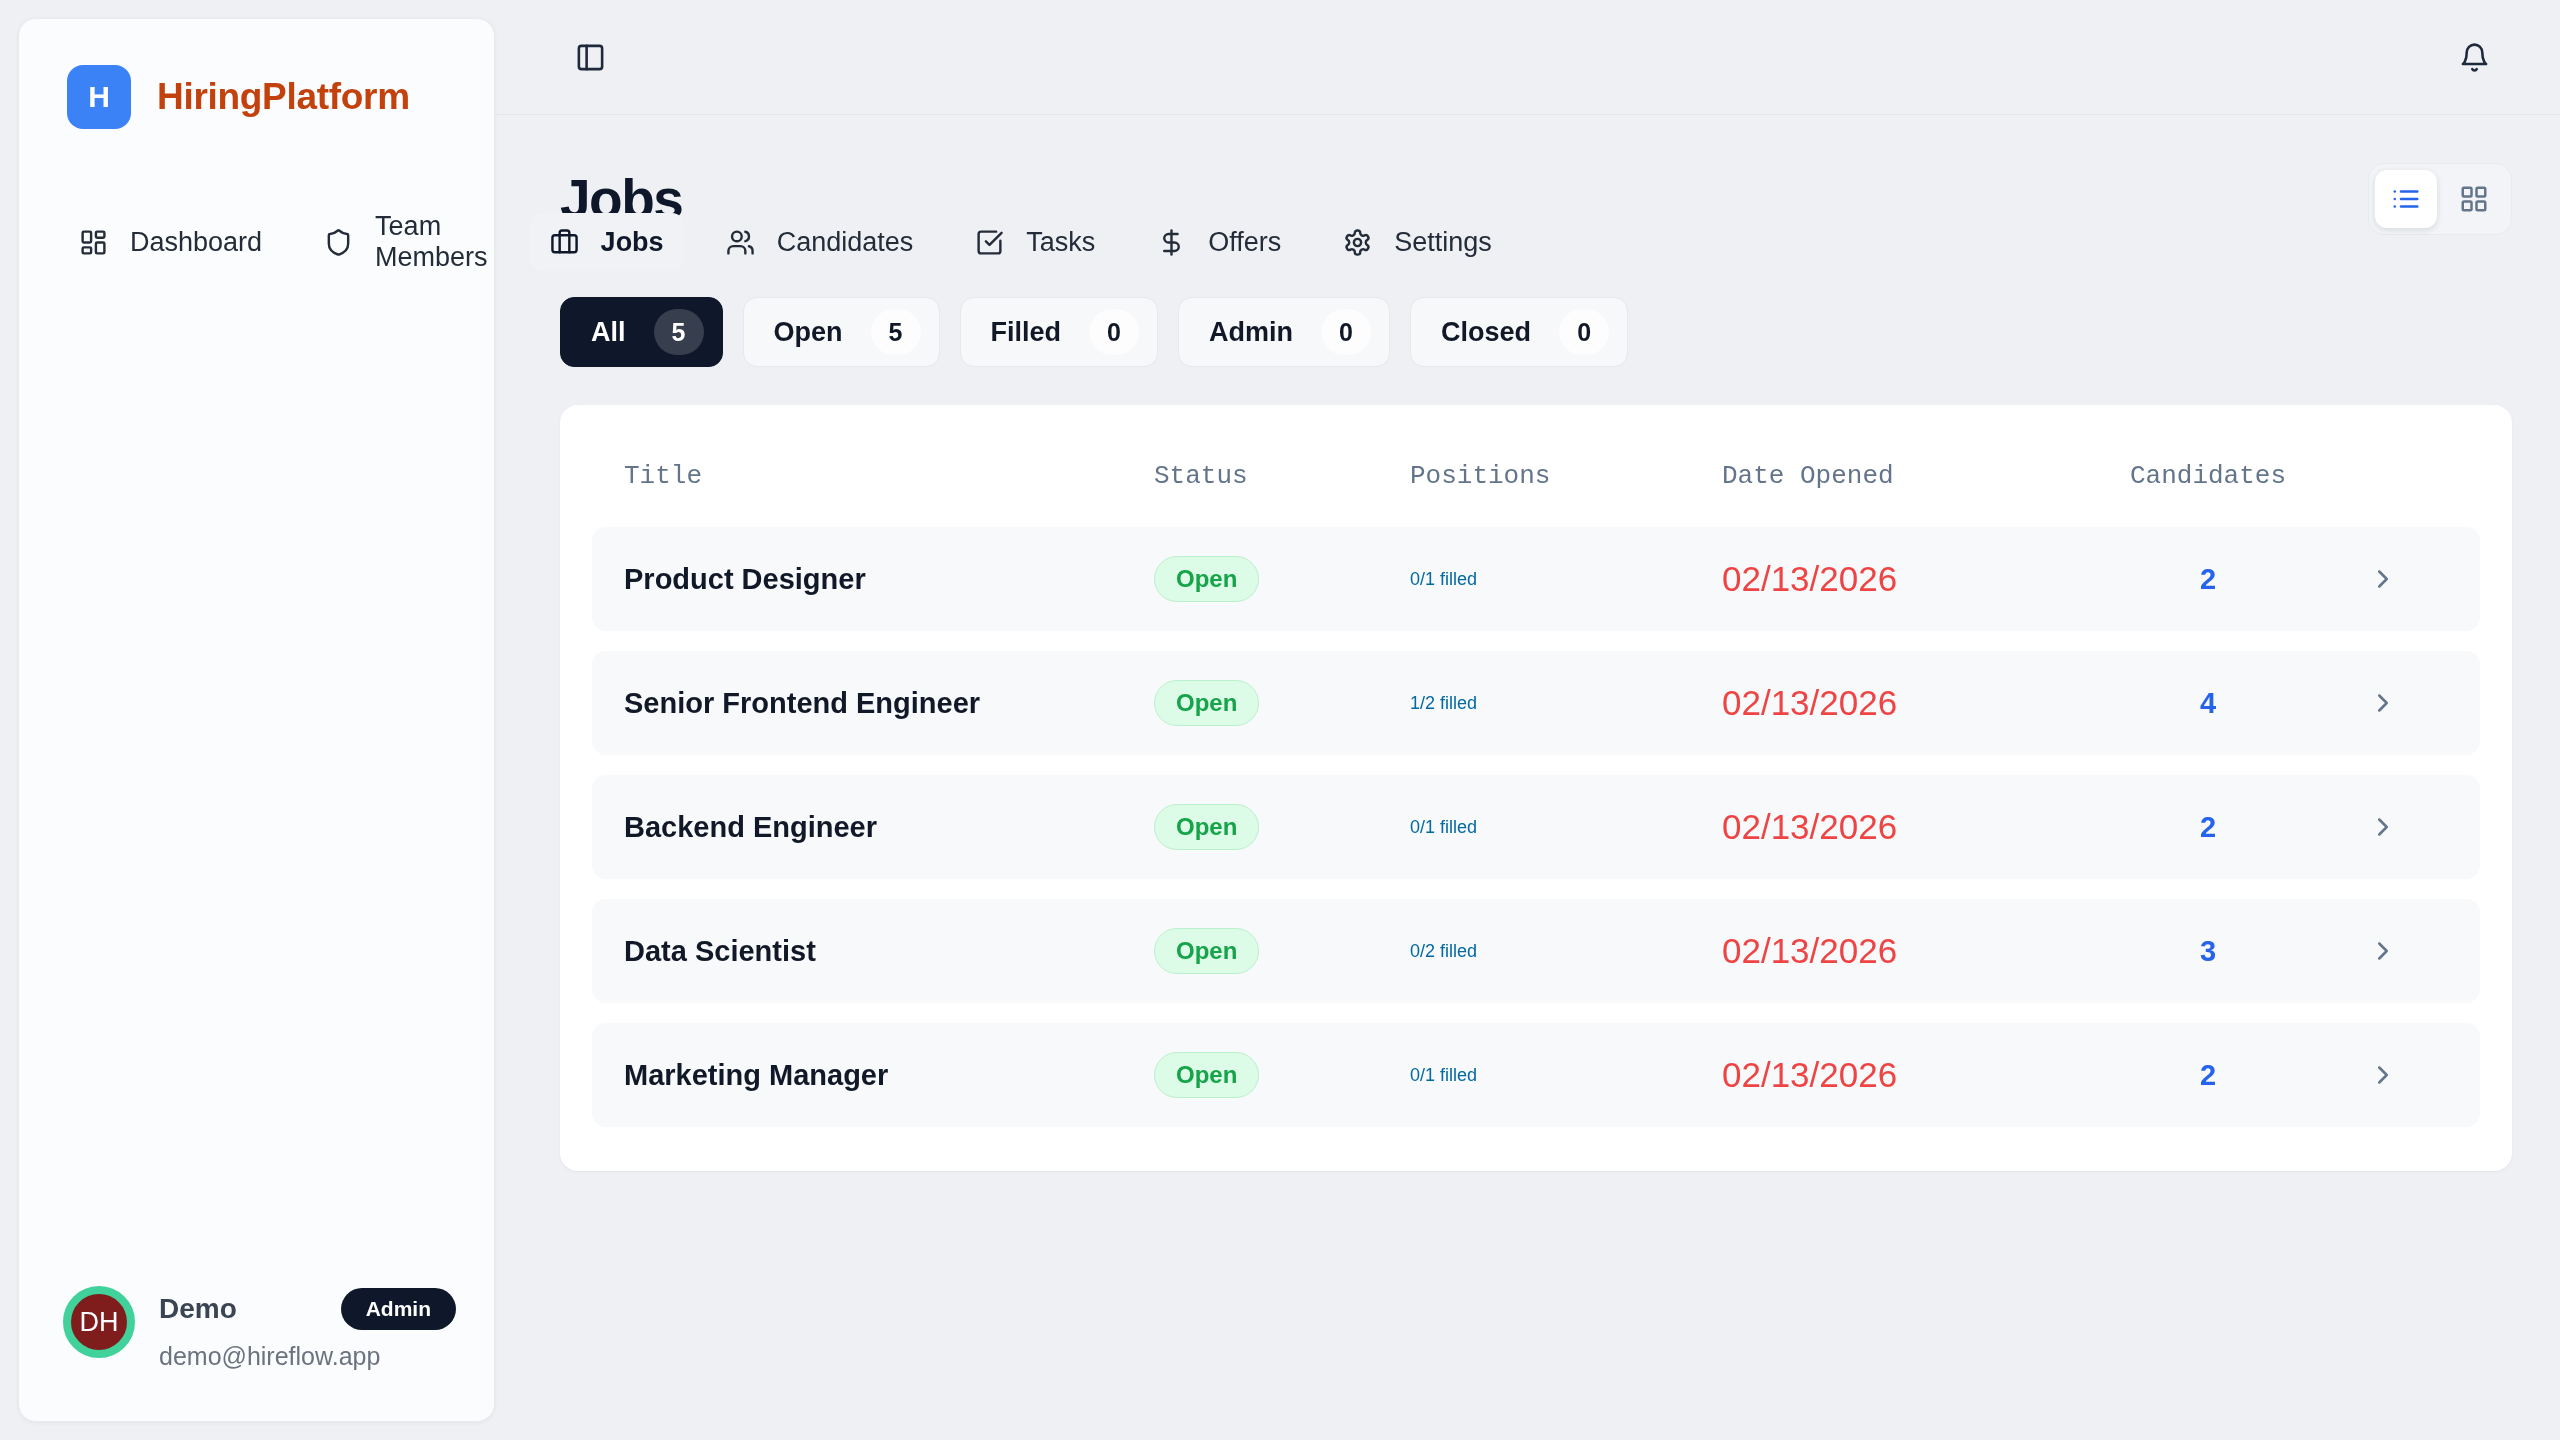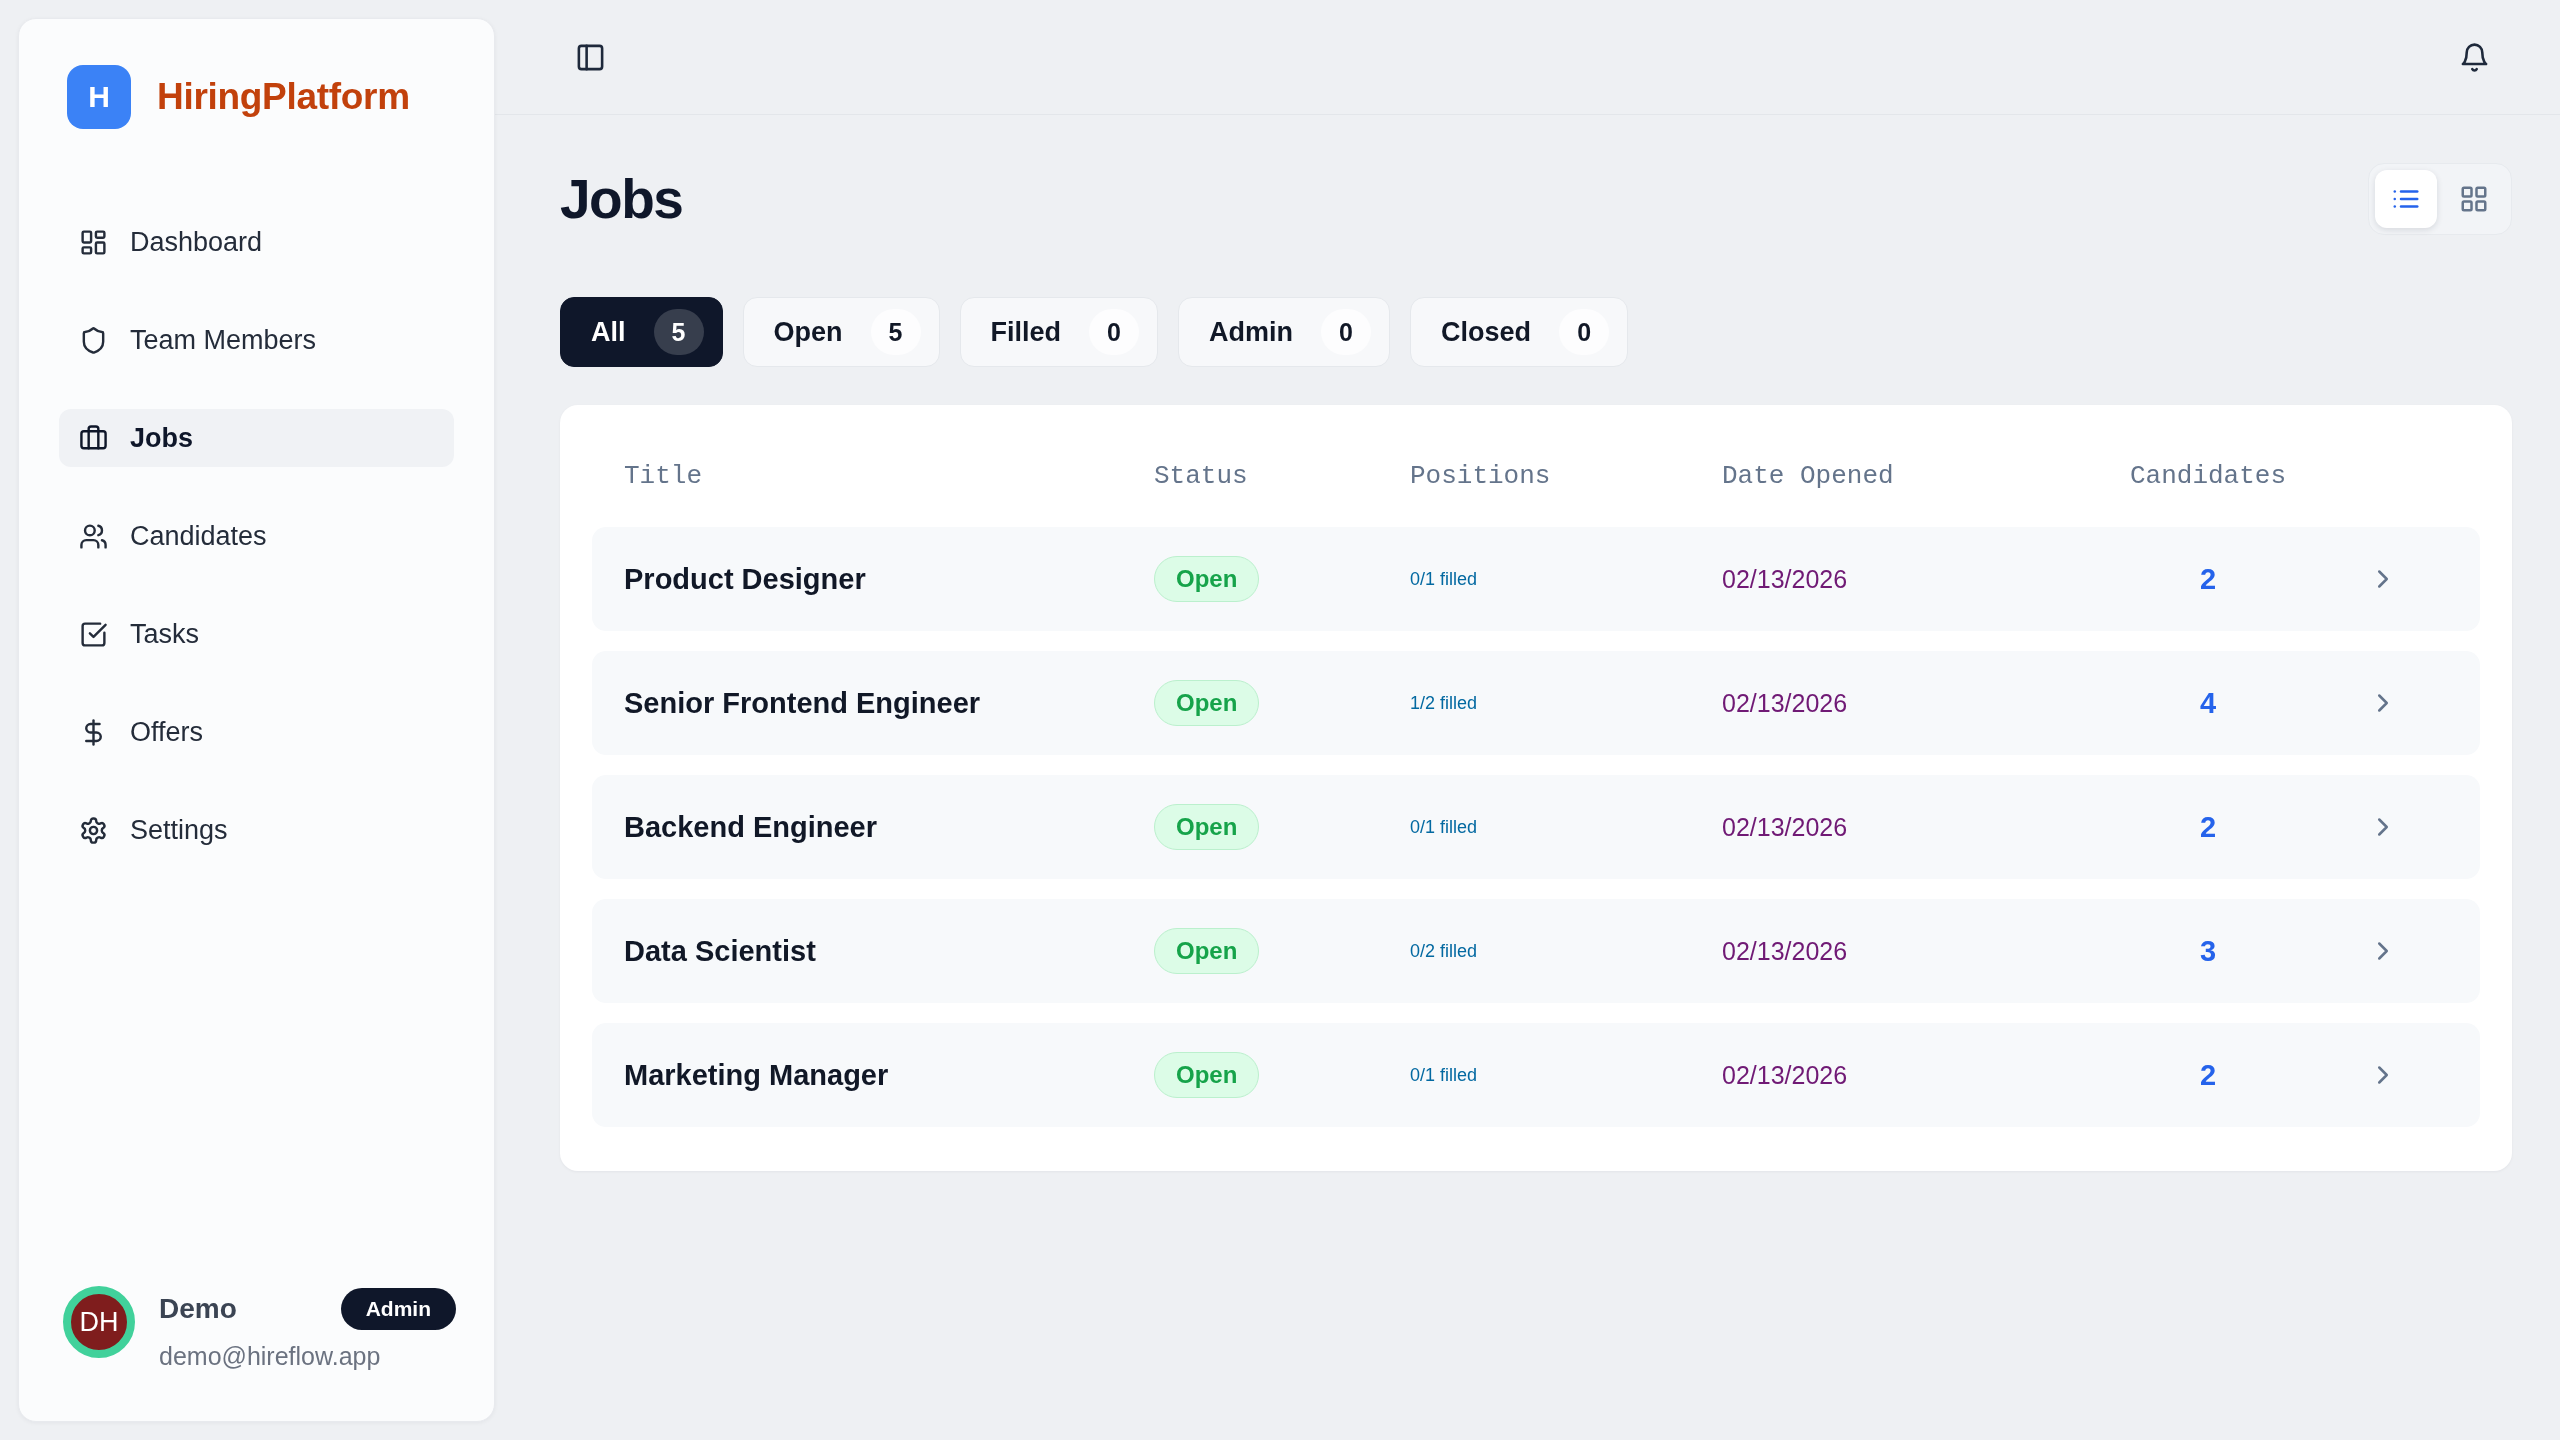--- a/index.html
+++ b/index.html
@@ -25,21 +25,21 @@
     z-index:2;
   }
   .brand { display:flex; align-items:center; gap:26px; padding:46px 40px 0 48px; }
   .logo {
     width:64px; height:64px; border-radius:16px;
     color:#fff; font-weight:700; font-size:30px;
     display:flex; align-items:center; justify-content:center;
   }
   .brand-name { font-size:37px; font-weight:700; color:#c2410c; letter-spacing:-.3px; }
 
-  .nav { margin-top:84px; padding:0 40px; display:flex; flex-direction:column; gap:40px; }
+  .nav { margin-top:84px; padding:0 40px; display:flex; gap:22px; }
   .nav-item {
     display:flex; align-items:center; gap:22px;
     height:58px; padding:0 20px; border-radius:12px;
     font-size:27px; font-weight:500; color:#242c3a; cursor:pointer;
   }
   .nav-item.active { background:#f0f2f5; font-weight:700; color:#0f172a; }
   .nav-item .icon svg { width:29px; height:29px; }
 
   .user { margin-top:auto; padding:0 38px 50px 44px; display:flex; align-items:flex-start; gap:24px; }
   .avatar {
@@ -129,21 +129,21 @@
   }
   .trow:last-child { margin-bottom:0; }
   .cell-title { font-size:29px; font-weight:600; color:#111827; }
   .badge-open {
     display:inline-flex; align-items:center; justify-content:center;
     width:fit-content; height:46px; padding:0 21px; border-radius:999px;
     background:#dcfce7; border:1px solid #bbf0cd;
     color:#16a34a; font-size:24px; font-weight:700;
   }
   .cell-positions { font-size:18px; color:#0369a1; }
-  .cell-date { font-size:25px; color:#701a75; }
+  .cell-date { font-size:35px; color:#ef4444; }
   .cell-candidates { font-size:29px; font-weight:700; color:#2563eb; text-align:center; }
   .cell-chevron { display:flex; justify-content:flex-end; padding-right:50px; color:#64748b; }
   .cell-chevron svg { width:30px; height:30px; }
 </style>
 </head>
 <body>
 
 <aside class="sidebar">
   <div class="brand">
     <div class="logo" style="background: rgb(59, 130, 246);">H</div>

